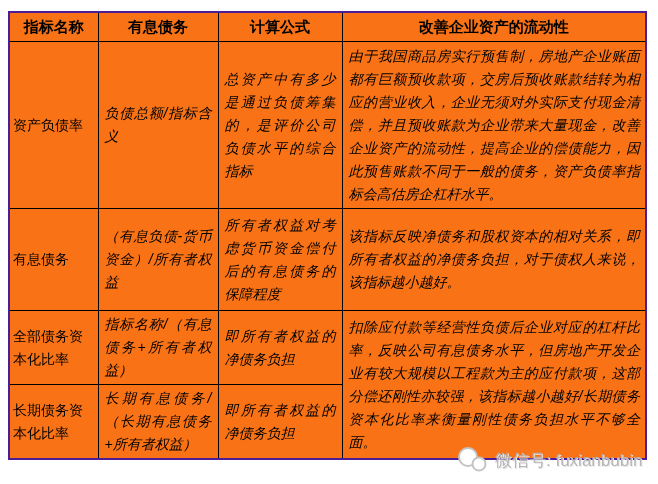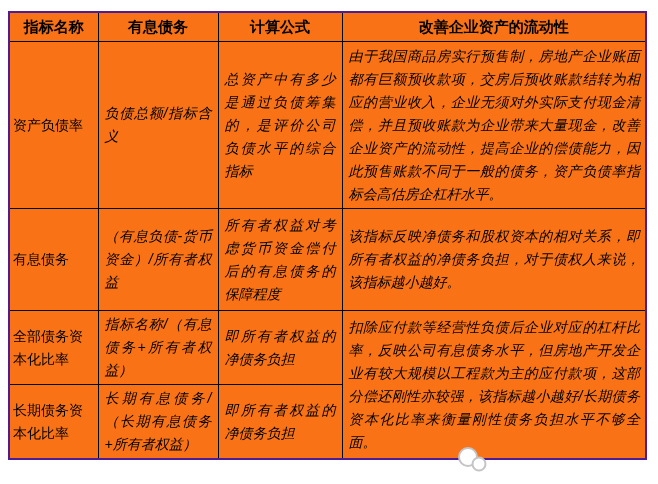--- a/index.html
+++ b/index.html
@@ -129,14 +129,15 @@
     </table>
   </div>
 
   <div class="watermark">
     <span>
       <svg width="34" height="28" viewBox="0 0 34 28" fill="none" xmlns="http://www.w3.org/2000/svg">
         <circle cx="12" cy="11" r="9" stroke="#c4c4c4" stroke-width="2" fill="#ffffff"></circle>
         <circle cx="23" cy="18" r="6.5" stroke="#c4c4c4" stroke-width="2" fill="#ffffff"></circle>
       </svg>
     </span>
+    <span>微信号: fuxianbubin</span>
   </div>
 </div>
 
 </body></html>

